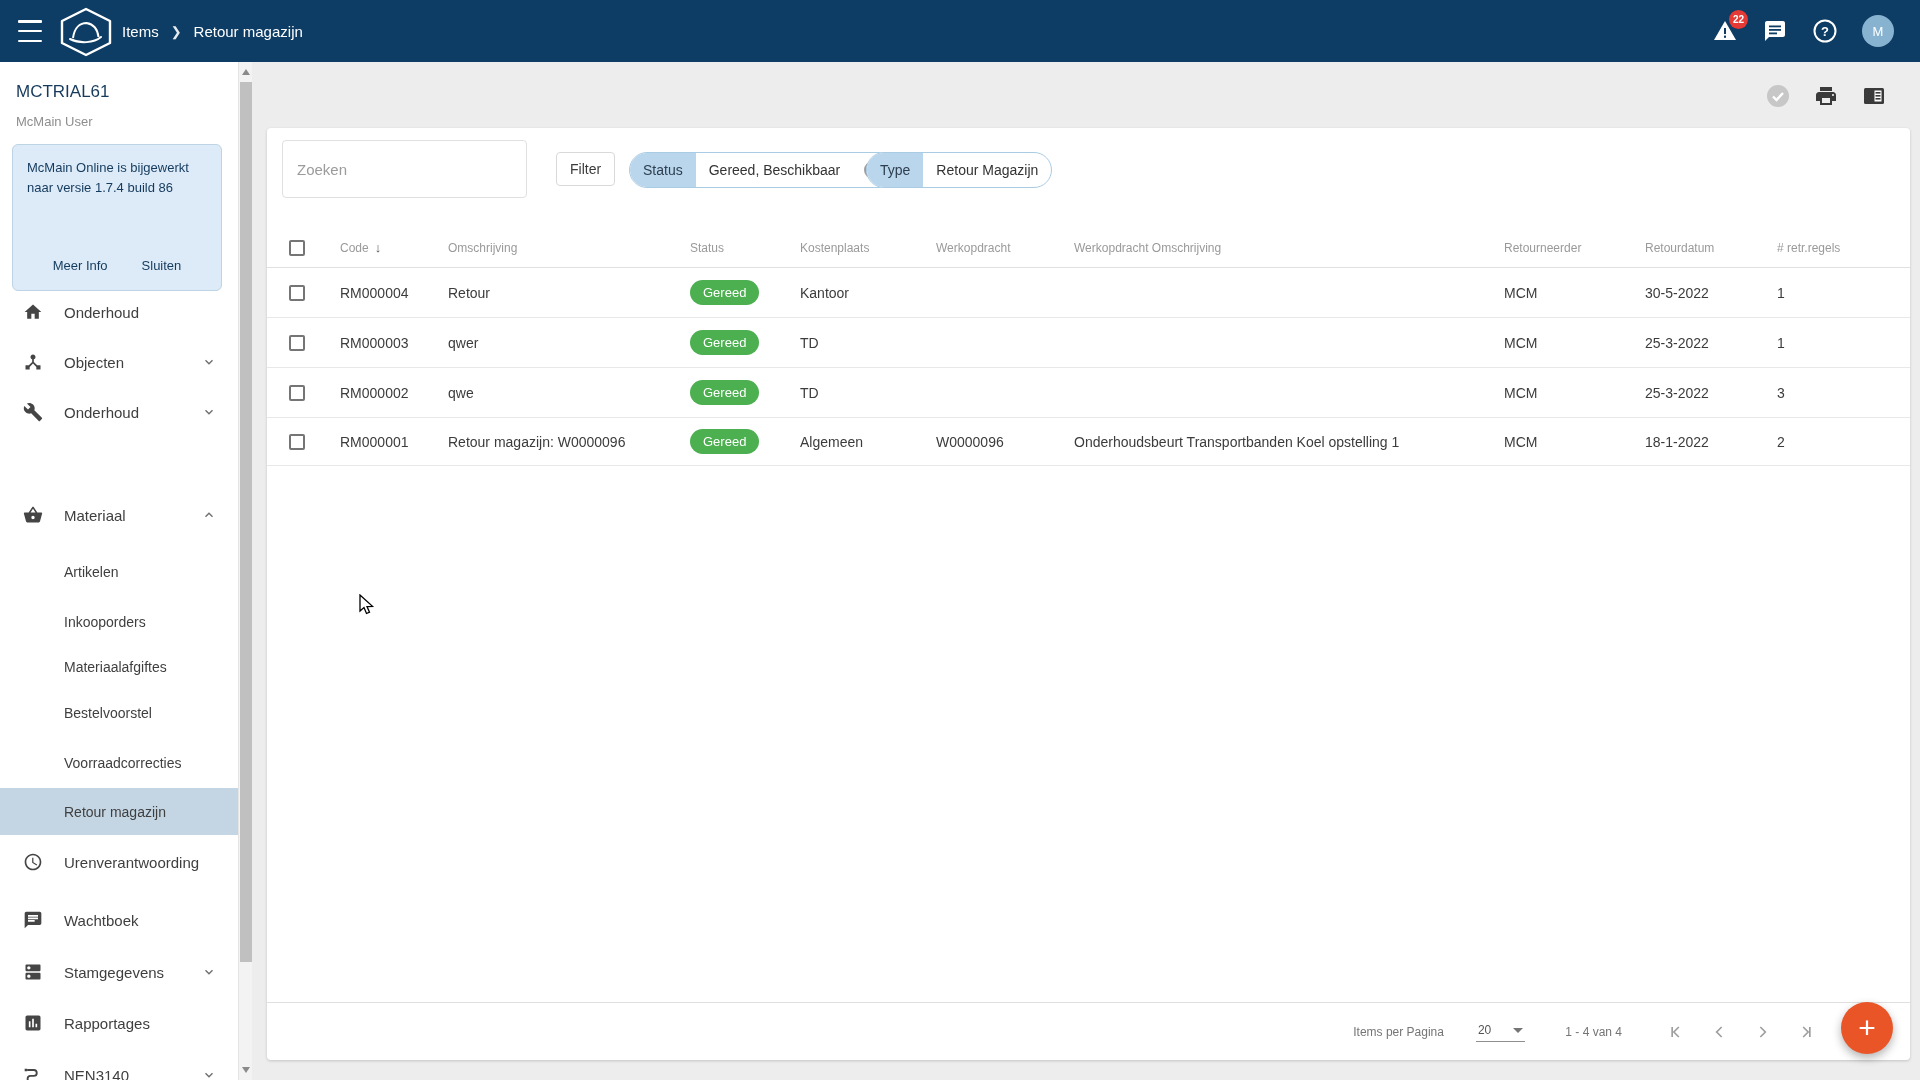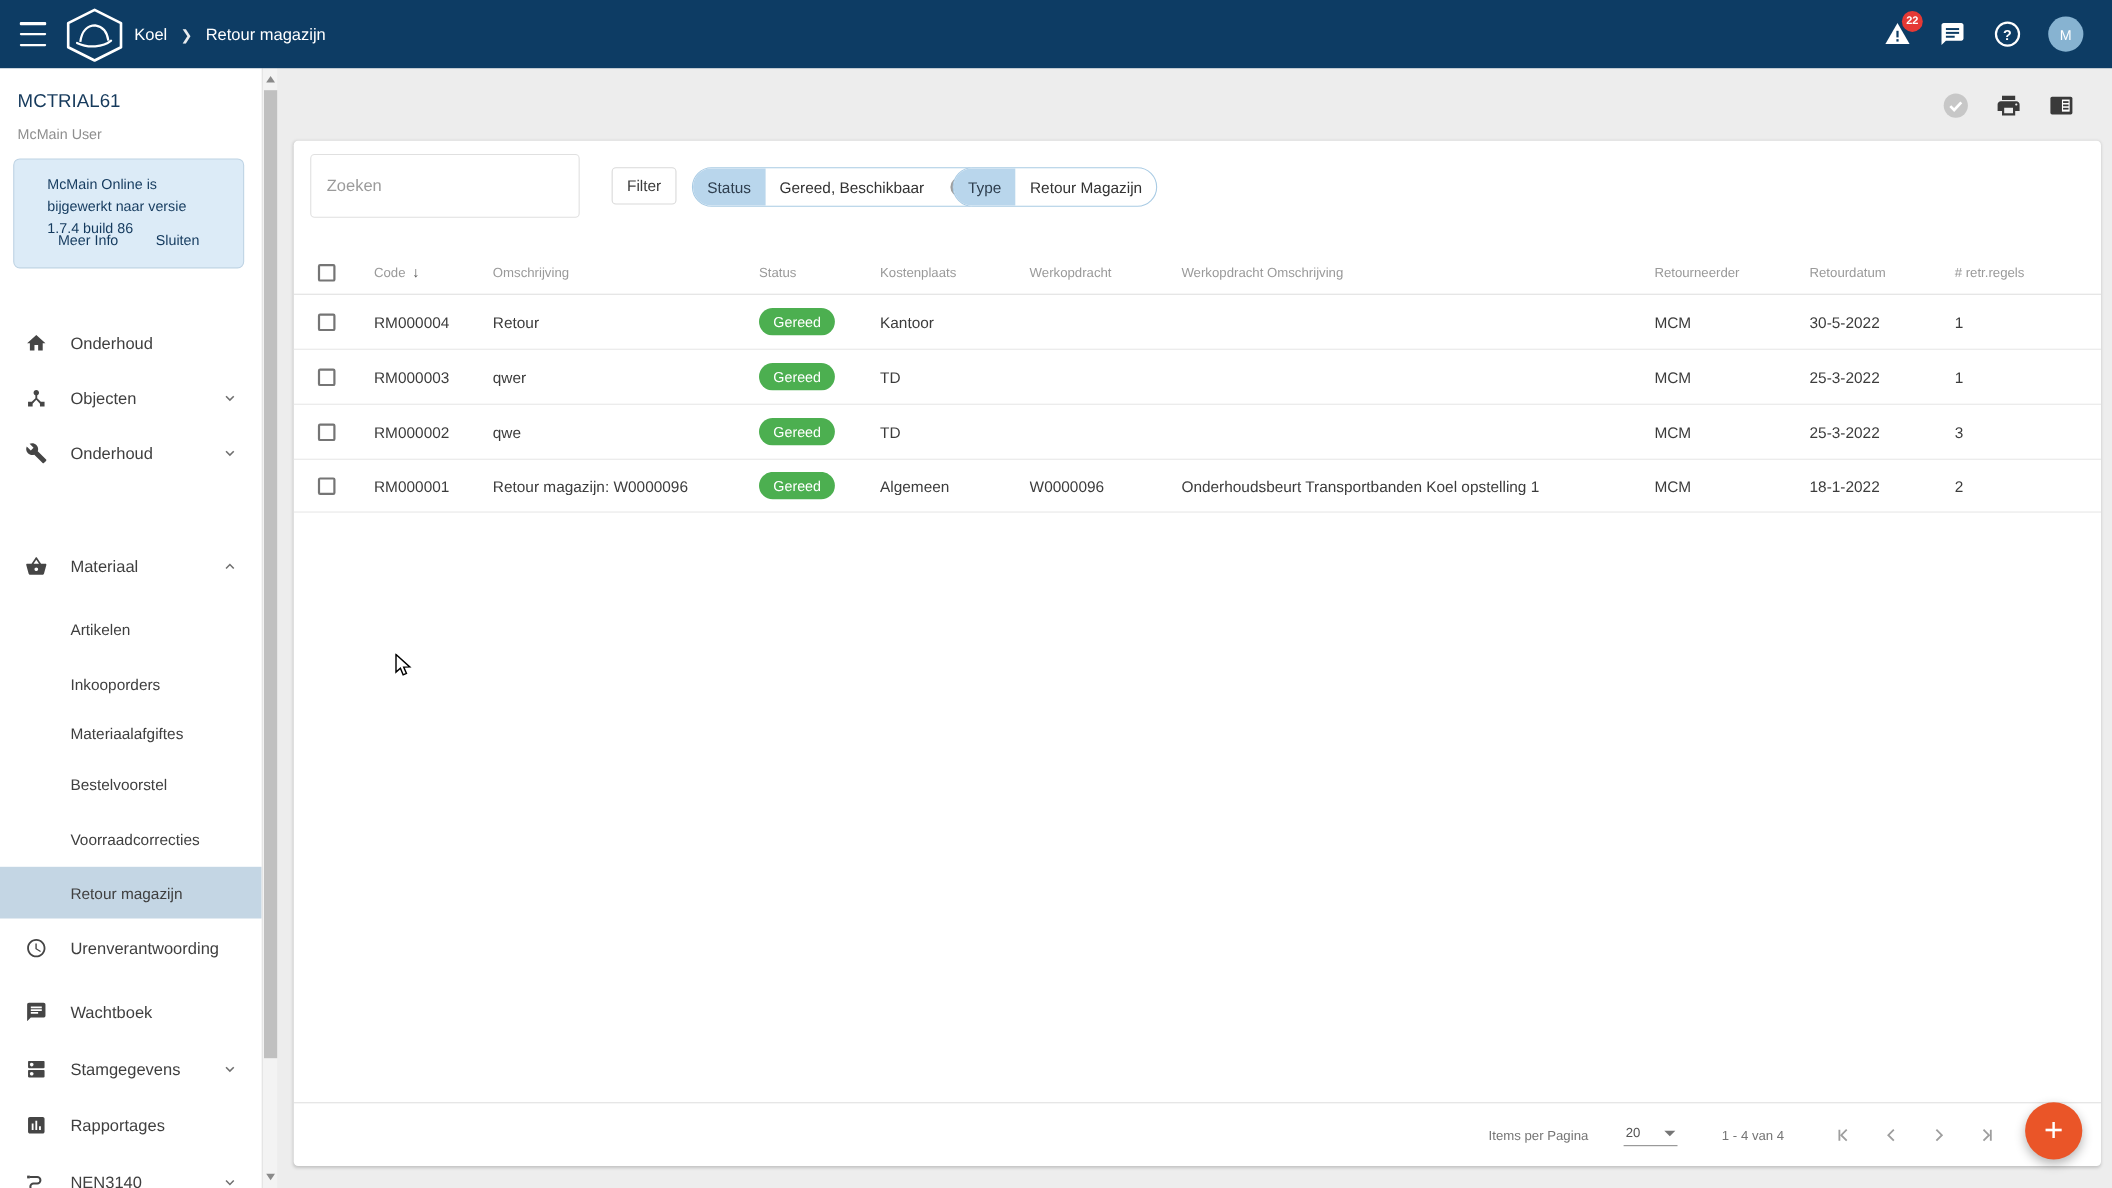--- a/index.html
+++ b/index.html
@@ -25,22 +25,22 @@
     display:flex; align-items:center; justify-content:center; padding:0 4px; }
   .avatar { width:32px; height:32px; border-radius:50%; background:#87b3d1; color:#fff;
     font-size:13px; font-weight:500; display:flex; align-items:center; justify-content:center;
     cursor:pointer; }
 
   
   .sidebar { position:absolute; left:0; top:62px; width:238px; height:1018px;
     background:#ffffff; z-index:20; overflow:hidden; }
   .acct { position:absolute; left:16px; top:20px; font-size:17px; font-weight:500; color:#163a5c; }
   .acct-user { position:absolute; left:16px; top:52px; font-size:13px; color:#8e8e8e; }
-  .notice { position:absolute; left:12px; top:82px; width:210px; height:100px;
-    background:#dcebf7; border:1px solid #bed3e4; border-radius:6px; padding:13px 30px;
+  .notice { position:absolute; left:12px; top:82px; width:210px; height:147px;
+    background:#dcebf7; border:1px solid #bed3e4; border-radius:6px; padding:13px 14px;
     color:#143a5e; font-size:13px; line-height:20px; }
   .notice-actions { position:absolute; left:0; bottom:14px; width:100%; display:flex;
     justify-content:center; gap:34px; font-size:13px; font-weight:500; color:#143a5e; }
   .notice-actions span { cursor:pointer; }
   .nav-item { position:absolute; left:0; width:238px; height:48px; display:flex;
     align-items:center; cursor:pointer; }
   .nav-item.selected { background:#c4d6e4; }
   .nav-icon { position:absolute; left:22px; width:22px; height:22px; color:#454545;
     display:flex; align-items:center; justify-content:center; }
   .nav-label { position:absolute; left:64px; font-size:15px; color:#3f3f3f; white-space:nowrap; }
@@ -128,21 +128,21 @@
       <span></span>
   </div>
   <div class="logo">
     <svg width="56" height="50" viewBox="0 0 56 50">
       <polygon points="28,2 52,14 52,36 28,48 4,36 4,14" fill="none" stroke="#fff" stroke-width="2.4" stroke-linejoin="round"></polygon>
       <path d="M15 31 c1.5 -11 7.5 -15 13.5 -15 c6.5 1 11 6 12 14" fill="none" stroke="#fff" stroke-width="2"></path>
       <path d="M12 32 c10 5 24 4 31 -2" fill="none" stroke="#fff" stroke-width="2" stroke-linecap="round"></path>
     </svg>
   </div>
   <nav class="crumbs">
-    <span>Koel</span>
+    <span>Items</span>
     <span class="crumb-sep">❯</span>
     <span>Retour magazijn</span>
   </nav>
   <div class="topbar-right">
     <div class="tb-icon">
       <svg width="26" height="24" viewBox="0 0 24 24">
           <path d="M1 21h22L12 2 1 21z" fill="#fff"></path>
           <rect x="11" y="9" width="2" height="6" fill="#0d3c64"></rect>
           <rect x="11" y="16.6" width="2" height="2.2" fill="#0d3c64"></rect>
         </svg>

